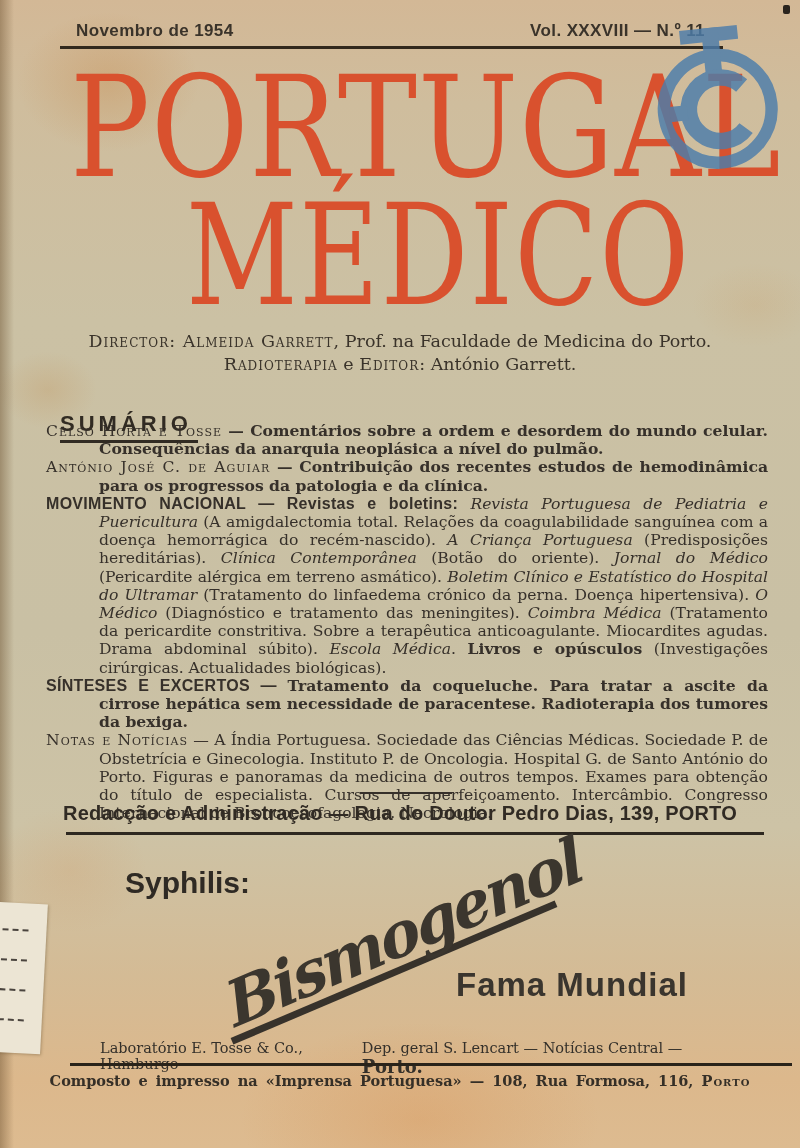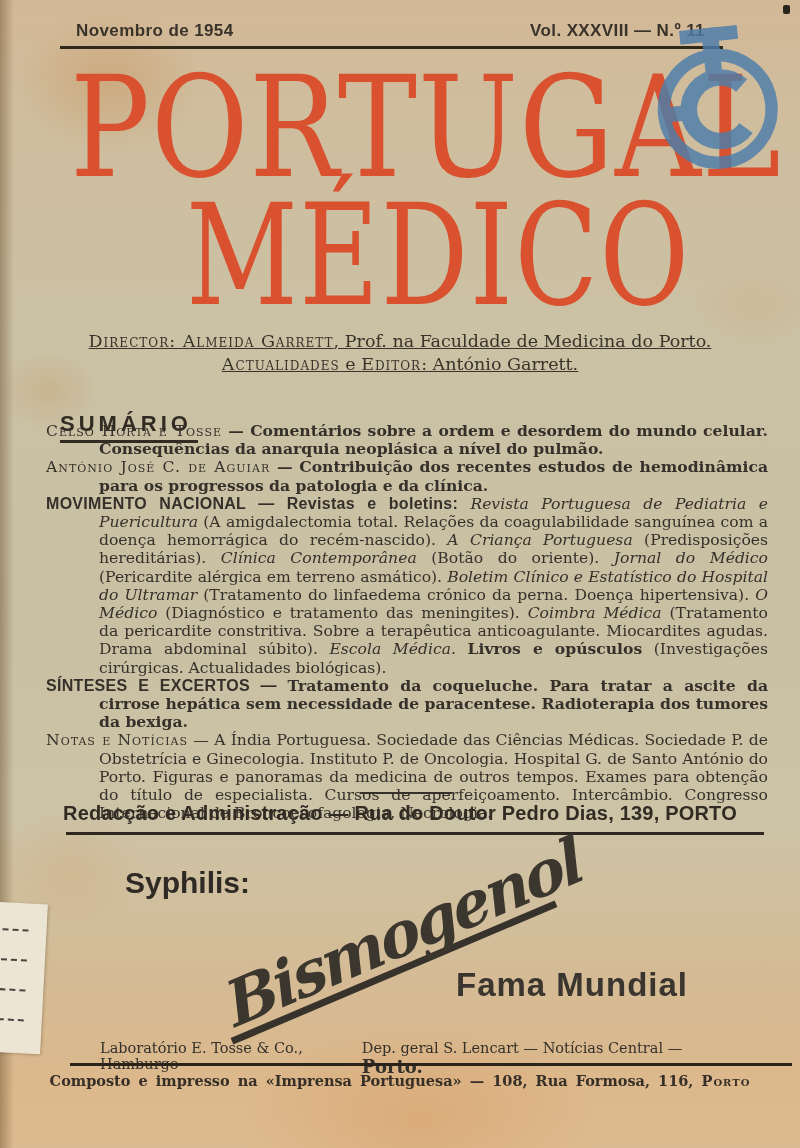--- a/index.html
+++ b/index.html
@@ -25,21 +25,21 @@
   .hdr-rule{position:absolute;left:60px;top:46px;width:663px;height:3px;background:#32291d;}
 
   .title{position:absolute;font-family:"DejaVu Serif",serif;font-weight:normal;
     font-size:140px;line-height:1;color:#d9512e;white-space:nowrap;transform-origin:0 0;}
   .title1{left:70px;top:58px;transform:scaleX(.85);letter-spacing:1px;}
   .title2{left:186px;top:186px;transform:scaleX(.78);letter-spacing:2px;}
 
   .stamp{position:absolute;left:648px;top:26px;width:138px;height:152px;transform:rotate(-6deg);opacity:.82;}
 
   .masthead-lines{position:absolute;left:0;top:330px;width:800px;text-align:center;
-    font-size:17.5px;line-height:23px;color:#3a332a;text-decoration:underline;}
+    font-size:17.5px;line-height:23px;color:#3a332a;}
 
   .sumario{position:absolute;left:60px;top:383px;font-family:"Liberation Sans",sans-serif;
     font-weight:bold;font-size:22px;letter-spacing:4px;color:#312b23;
     border-bottom:3px solid #312b23;padding:0 6px 3px 0;margin-top:28px;}
 
   .summary{position:absolute;left:46px;top:422px;width:722px;font-size:15.6px;
     line-height:18.2px;text-align:justify;color:#36302a;}
   .entry{margin:0;padding-left:53px;text-indent:-53px;}
   .entry.gap{}
 
@@ -97,21 +97,21 @@
       <circle cx="50" cy="60" r="39" fill="none" stroke="#4c7dab" stroke-width="9"></circle>
       <rect x="28" y="1" width="42" height="10"></rect>
       <rect x="44" y="1" width="12" height="34"></rect>
       <path d="M69 45 A 23 23 0 1 0 69 76" fill="none" stroke="#4c7dab" stroke-width="12"></path>
       <rect x="15" y="55" width="13" height="11"></rect>
     </g>
   </svg>
 
   <div class="masthead-lines">
     <div><span class="seg-sc">Director: Almeida Garrett</span><span class="seg-r">, Prof. na Faculdade de Medicina do Porto.</span></div>
-    <div><span class="seg-sc">Actualidades</span><span class="seg-r"> e </span><span class="seg-sc">Editor</span><span class="seg-r">: António Garrett.</span></div>
+    <div><span class="seg-sc">Radioterapia</span><span class="seg-r"> e </span><span class="seg-sc">Editor</span><span class="seg-r">: António Garrett.</span></div>
   </div>
 
   <div class="sumario">SUMÁRIO</div>
 
   <div class="summary">
     <p class="entry"><span class="seg-sc">Celso Horta e Tosse</span><span class="seg-b"> — </span><span class="seg-b">Comentários sobre a ordem e desordem do mundo celular. Consequências da anarquia neoplásica a nível do pulmão.</span></p>
     <p class="entry"><span class="seg-sc">António José C. de Aguiar</span><span class="seg-b"> — </span><span class="seg-b">Contribuição dos recentes estudos de hemodinâmica para os progressos da patologia e da clínica.</span></p>
     <p class="entry"><span class="seg-bs">MOVIMENTO NACIONAL — Revistas e boletins: </span><span class="seg-i">Revista Portuguesa de Pediatria e Puericultura</span><span class="seg-r"> (A amigdalectomia total. Relações da coagulabilidade sanguínea com a doença hemorrágica do recém-nascido). </span><span class="seg-i">A Criança Portuguesa</span><span class="seg-r"> (Predisposições hereditárias). </span><span class="seg-i">Clínica Contemporânea</span><span class="seg-r"> (Botão do oriente). </span><span class="seg-i">Jornal do Médico</span><span class="seg-r"> (Pericardite alérgica em terreno asmático). </span><span class="seg-i">Boletim Clínico e Estatístico do Hospital do Ultramar</span><span class="seg-r"> (Tratamento do linfaedema crónico da perna. Doença hipertensiva). </span><span class="seg-i">O Médico</span><span class="seg-r"> (Diagnóstico e tratamento das meningites). </span><span class="seg-i">Coimbra Médica</span><span class="seg-r"> (Tratamento da pericardite constritiva. Sobre a terapêutica anticoagulante. Miocardites agudas. Drama abdominal súbito). </span><span class="seg-i">Escola Médica</span><span class="seg-r">. </span><span class="seg-b">Livros e opúsculos</span><span class="seg-r"> (Investigações cirúrgicas. Actualidades biológicas).</span></p>
     <p class="entry gap"><span class="seg-bs">SÍNTESES E EXCERTOS — </span><span class="seg-b">Tratamento da coqueluche. Para tratar a ascite da cirrose hepática sem necessidade de paracentese. Radioterapia dos tumores da bexiga.</span></p>
     <p class="entry gap"><span class="seg-sc">Notas e Notícias</span><span class="seg-r"> — A Índia Portuguesa. Sociedade das Ciências Médicas. Sociedade P. de Obstetrícia e Ginecologia. Instituto P. de Oncologia. Hospital G. de Santo António do Porto. Figuras e panoramas da medicina de outros tempos. Exames para obtenção do título de especialista. Cursos de aperfeiçoamento. Intercâmbio. Congresso Internacional de Broncoesofagologia. Necrologia.</span></p>

